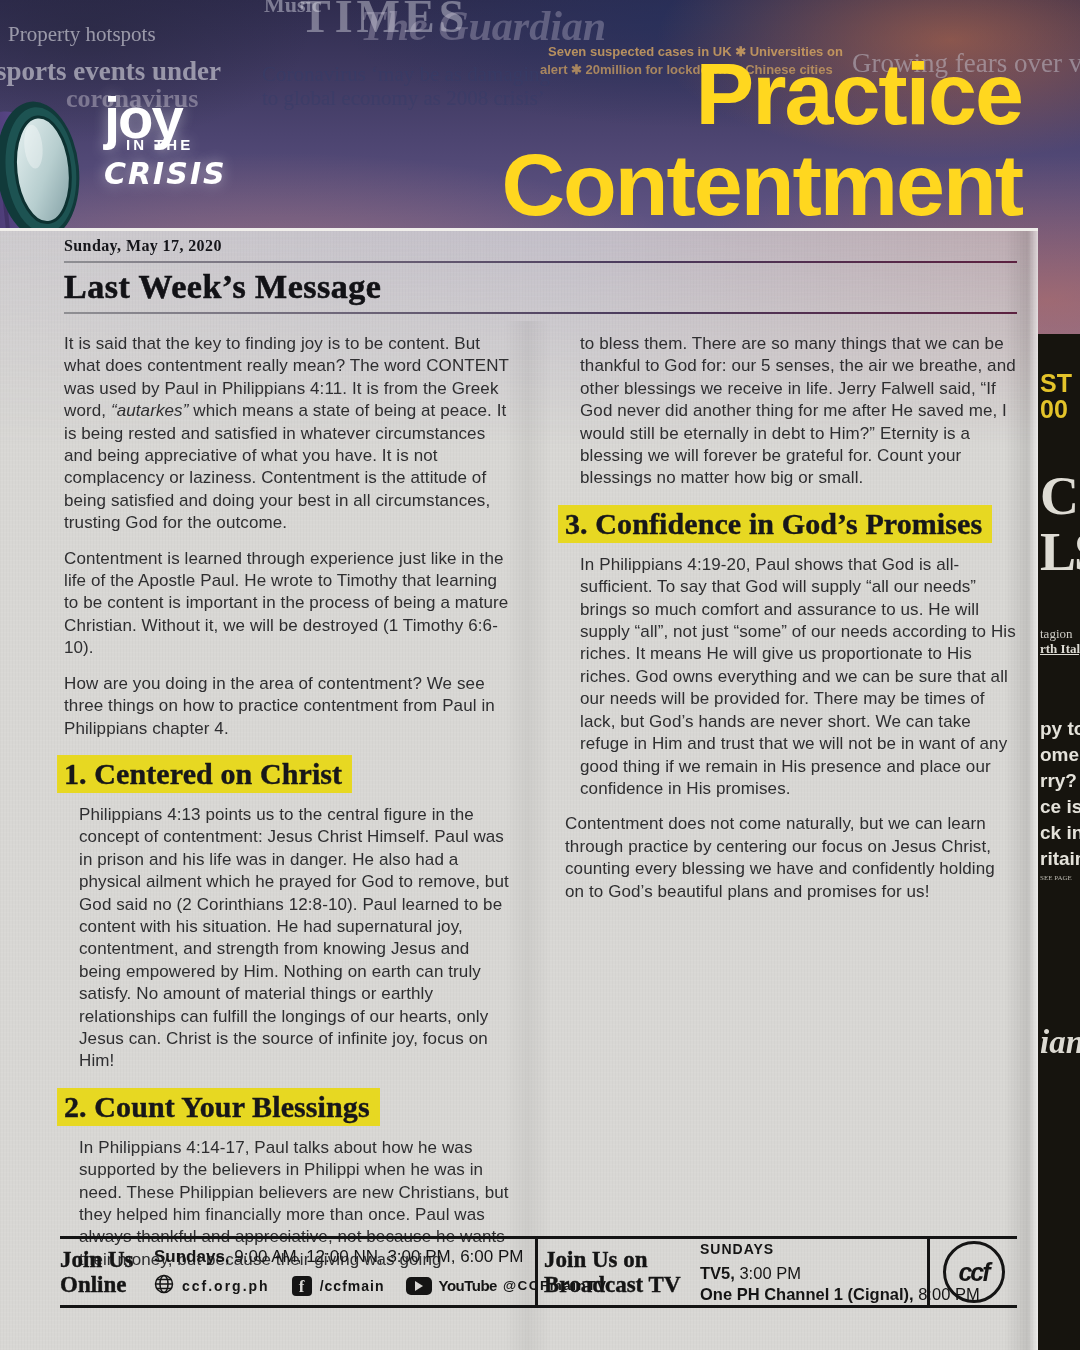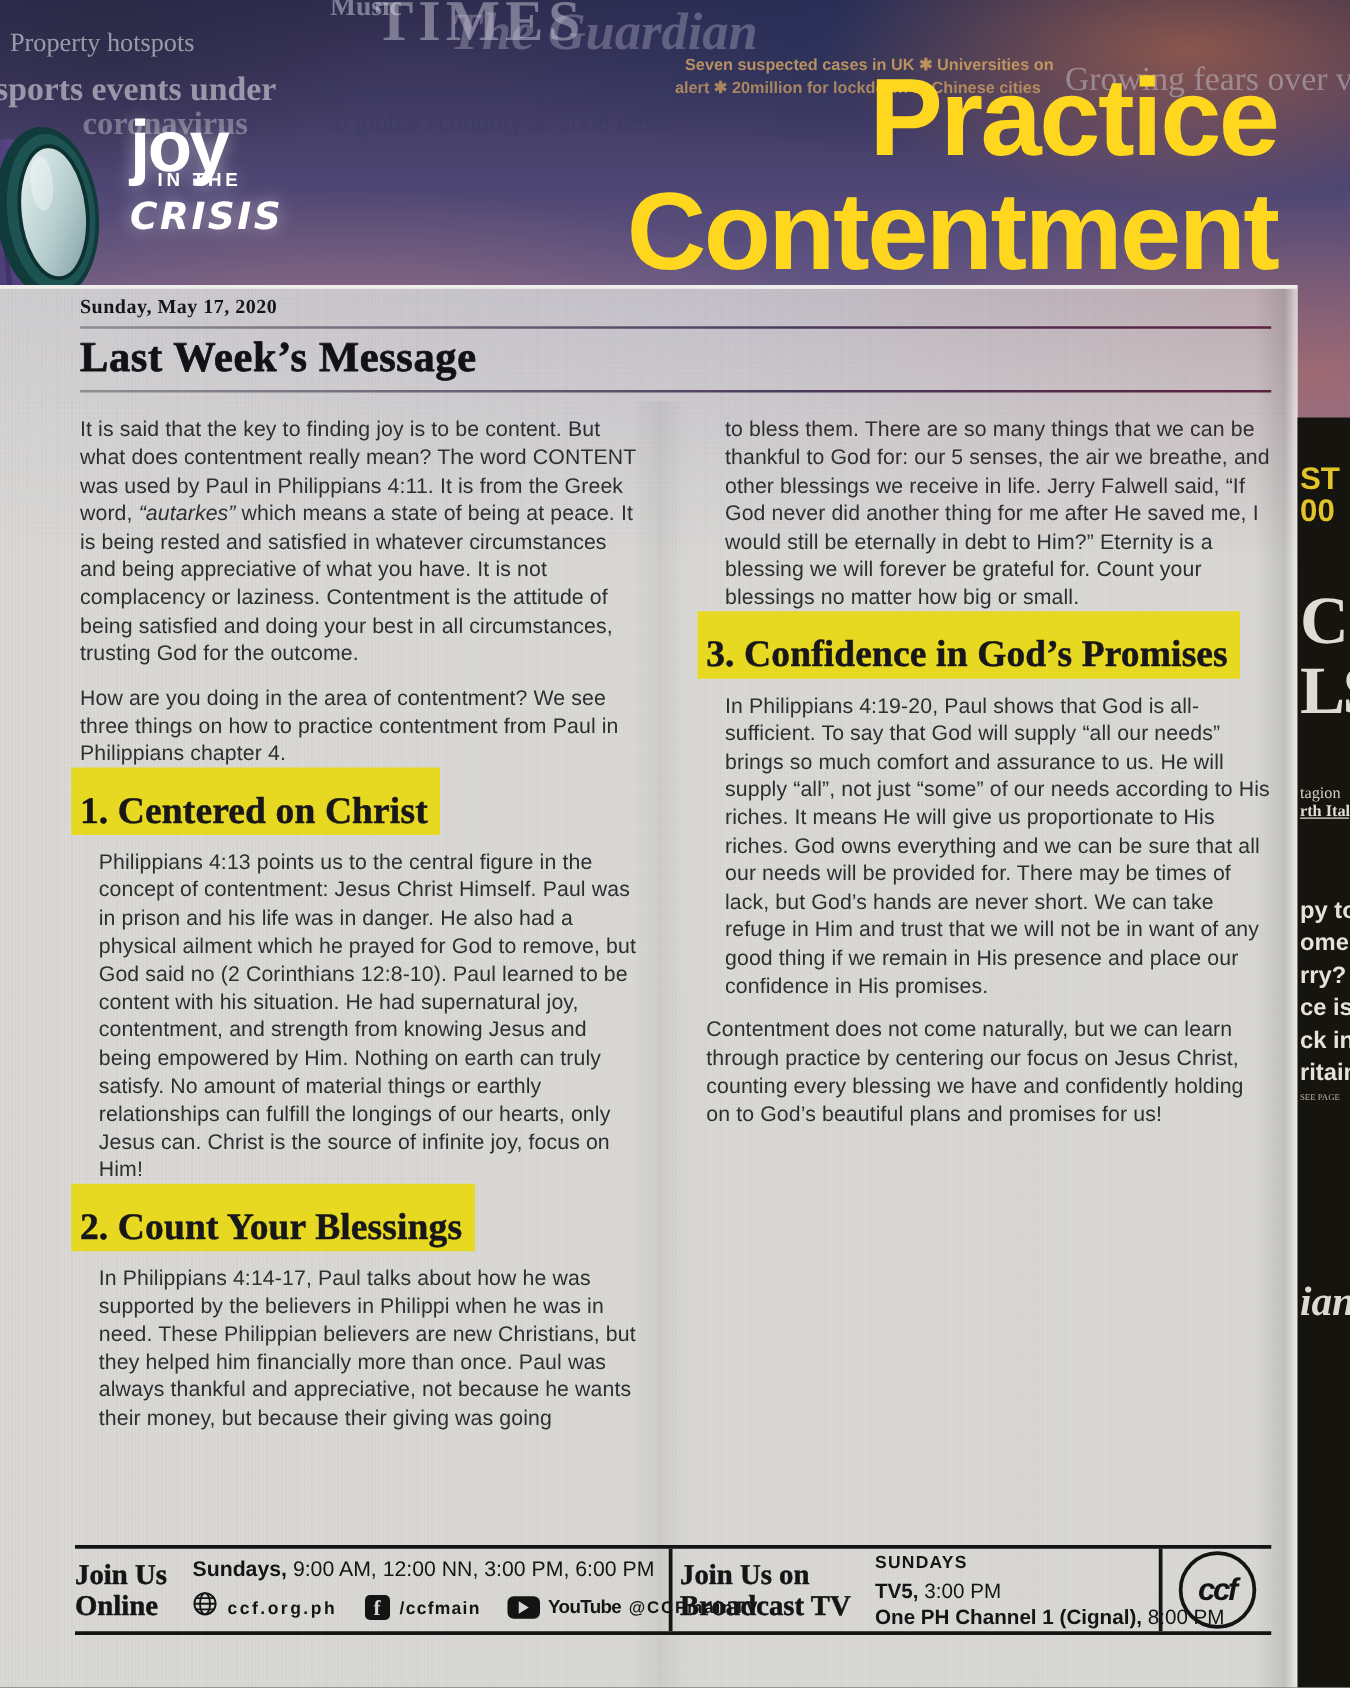--- a/index.html
+++ b/index.html
@@ -66,21 +66,21 @@
   .rule2{height:2px;margin-top:6px;background:linear-gradient(90deg,#8f8f93,#4a3a5c 60%,#5c2140);}
 
   
   .col{position:absolute;top:102px;width:452px;color:#2e2e30;font-size:17px;line-height:22.4px;letter-spacing:.1px;}
   .col-left{left:64px;}
   .col-right{left:565px;}
   .col p{margin:0 0 13px;}
   .sec-body{padding-left:15px;}
   .sec-head{font-family:"Liberation Serif",serif;font-weight:bold;font-size:30px;line-height:36px;
             color:#17171a;margin:16px 0 12px -7px;-webkit-text-stroke:.4px #17171a;}
-  .hl-band{background:#e7d822;padding:18px 10px 3px 7px;box-decoration-break:clone;}
+  .hl-band{background:#e7d822;padding:2px 10px 3px 7px;box-decoration-break:clone;}
   .closing{margin-top:24px;}
 
   
   .footer{position:absolute;left:60px;top:1005px;width:957px;height:66px;
           border-top:3px solid #141414;border-bottom:3px solid #141414;display:flex;color:#141414;}
   .f-sec{display:flex;align-items:center;box-sizing:border-box;}
   .f-online{width:478px;border-right:3px solid #141414;padding:4px 0;}
   .f-title{font-family:"Liberation Serif",serif;font-weight:bold;font-size:23px;line-height:25px;
            flex:0 0 auto;-webkit-text-stroke:.4px #141414;}
   .f-online .f-title{width:92px;}
@@ -186,20 +186,21 @@
 
     <div class="masthead">
       <div class="date">Sunday, May 17, 2020</div>
       <div class="rule"></div>
       <div class="section-title">Last Week’s Message</div>
       <div class="rule2"></div>
     </div>
 
     <div class="col col-left">
       <p><span>It is said that the key to finding joy is to be content. But what does contentment really mean? The word CONTENT was used by Paul in Philippians 4:11. It is from the Greek word, </span><i>“autarkes”</i><span> which means a state of being at peace. It is being rested and satisfied in whatever circumstances and being appreciative of what you have. It is not complacency or laziness. Contentment is the attitude of being satisfied and doing your best in all circumstances, trusting God for the outcome.</span></p>
+      <p>Contentment is learned through experience just like in the life of the Apostle Paul. He wrote to Timothy that learning to be content is important in the process of being a mature Christian. Without it, we will be destroyed (1 Timothy 6:6-10).</p>
       <p>How are you doing in the area of contentment? We see three things on how to practice contentment from Paul in Philippians chapter 4.</p>
 
       <div class="sec-head"><span class="hl-band">1. Centered on Christ</span></div>
       <p class="sec-body">Philippians 4:13 points us to the central figure in the concept of contentment: Jesus Christ Himself. Paul was in prison and his life was in danger. He also had a physical ailment which he prayed for God to remove, but God said no (2 Corinthians 12:8-10). Paul learned to be content with his situation. He had supernatural joy, contentment, and strength from knowing Jesus and being empowered by Him. Nothing on earth can truly satisfy. No amount of material things or earthly relationships can fulfill the longings of our hearts, only Jesus can. Christ is the source of infinite joy, focus on Him!</p>
 
       <div class="sec-head"><span class="hl-band">2. Count Your Blessings</span></div>
       <p class="sec-body">In Philippians 4:14-17, Paul talks about how he was supported by the believers in Philippi when he was in need. These Philippian believers are new Christians, but they helped him financially more than once. Paul was always thankful and appreciative, not because he wants their money, but because their giving was going</p>
     </div>
 
     <div class="col col-right">

